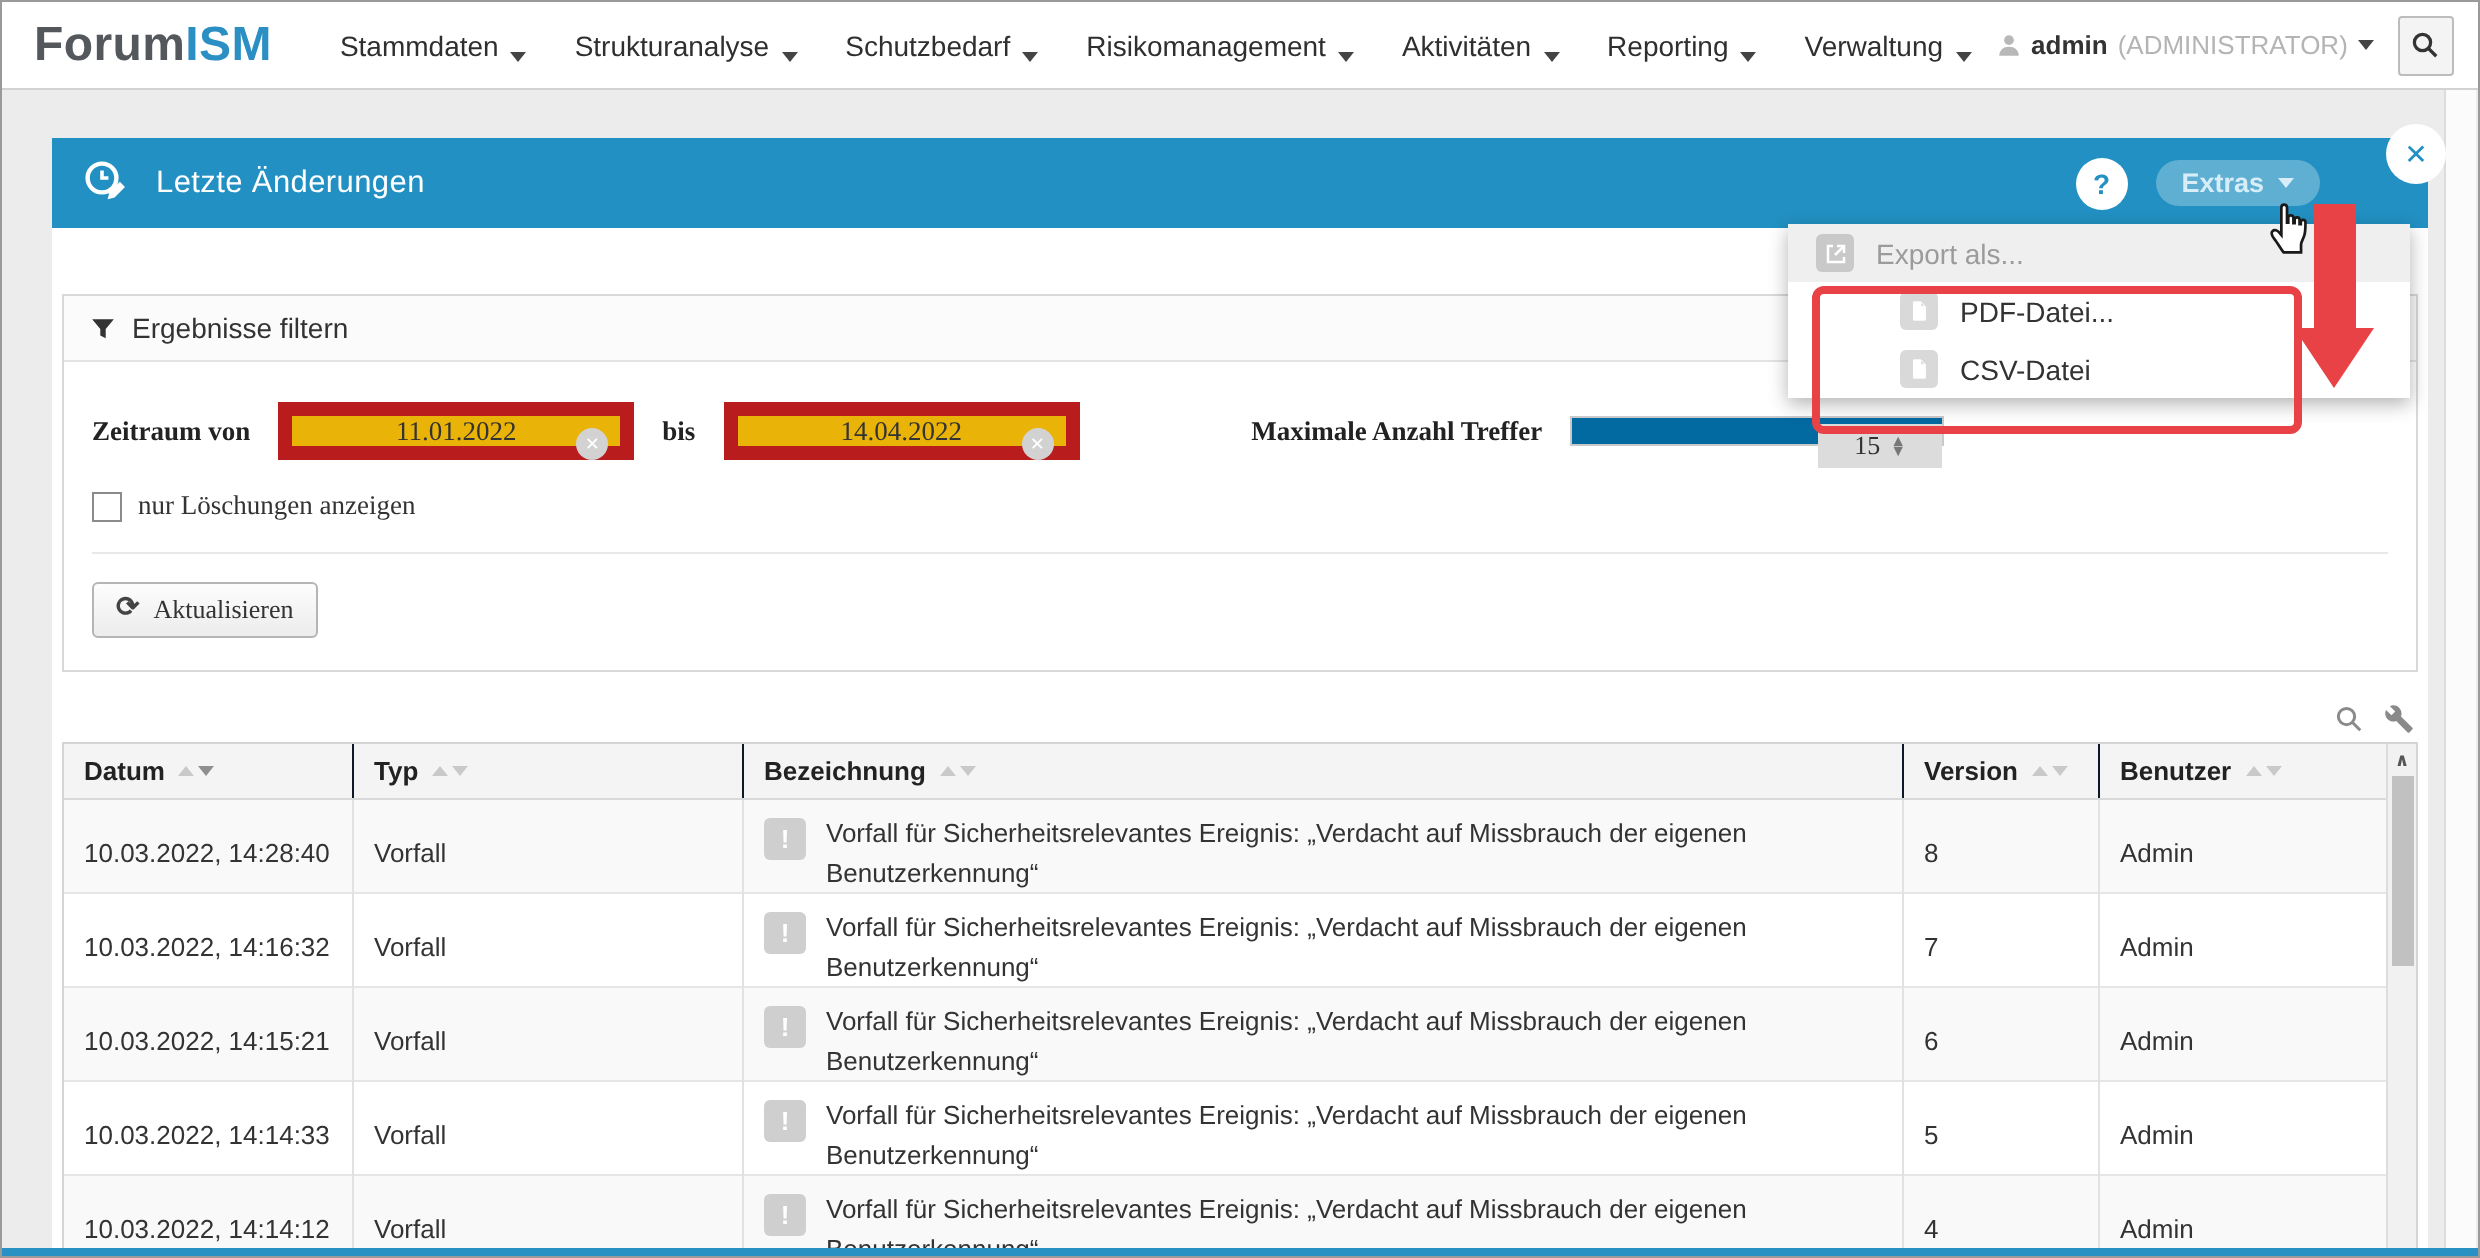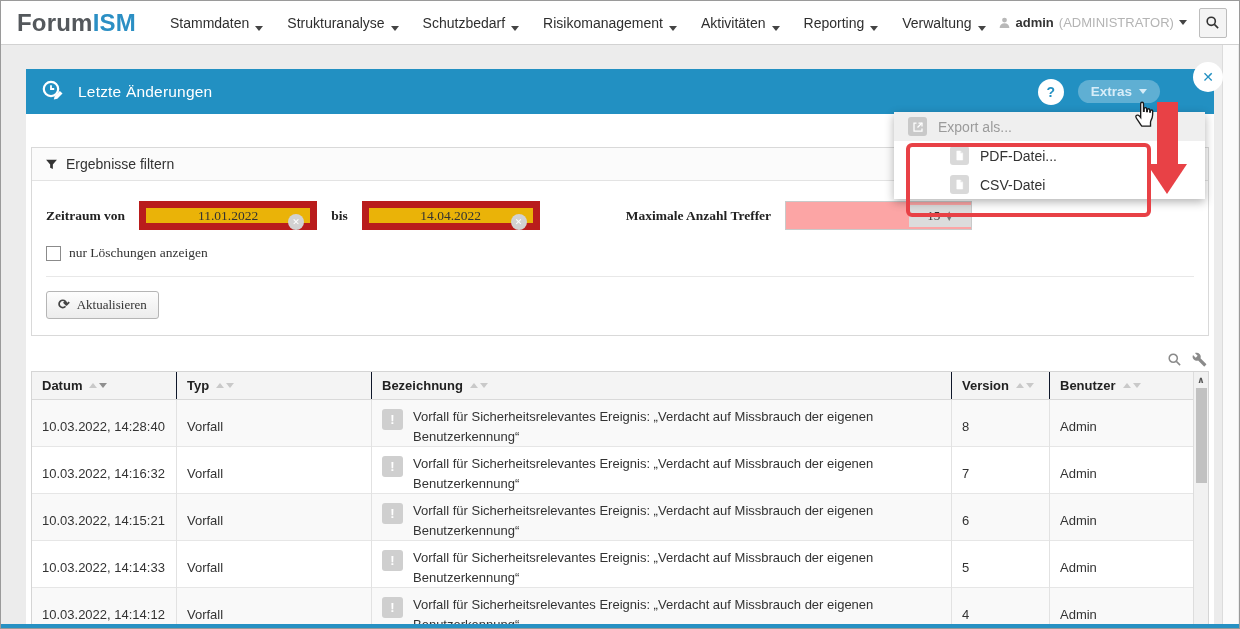--- a/index.html
+++ b/index.html
@@ -42,21 +42,21 @@
   .filter-head { padding:8px 13px; background:#fbfbfb; border-bottom:1px solid #e3e3e3;
                  display:flex; align-items:center; gap:8px; font-size:14px; color:#333; }
   .filter-body { padding:20px 14px 16px;font-family:Liberation Serif, serif; }
   .frow1 { display:flex; align-items:center; }
   .flabel { font-weight:bold; font-size:13.5px; color:#222; white-space:nowrap; }
   .dinput { position:relative; width:178px; height:29px; border:7px solid #b91c1c; background:#eab308;
             margin:0 14px; display:flex; align-items:center; justify-content:center; font-size:13.5px; color:#333; }
   .clear-x { position:absolute; right:6px; top:6px; width:16px; height:16px; border-radius:50%; background:#d2d2d2;
              color:#fff; font-size:9px; display:flex; align-items:center; justify-content:center; cursor:pointer; }
   .max-label { margin-left:72px; }
-  .num-input { position:relative; width:187px; height:29px; border:1px solid #c9c9c9; background:#fca5a5; margin-left:14px;text-align:right; }
+  .num-input { position:relative; width:187px; height:15px; border:1px solid #c9c9c9; background:#0369a1; margin-left:14px;text-align:right; }
   .spinner { position:absolute; right:0px; top:3px; width:62px; height:22px; background:#dcdcdc;
              display:flex; align-items:center; justify-content:center; gap:5px; font-size:13px; color:#333; }
   .spin-carets { display:flex; flex-direction:column; line-height:5px; font-size:8px; color:#777; }
   .chk-row { margin-top:15px; display:flex; align-items:center; gap:8px; font-size:13.5px; }
   .checkbox { width:15px; height:15px; border:1px solid #8b8b8b; background:#fff; cursor:pointer; }
   .fsep { border-top:1px solid #e8e8e8; margin-top:15px; }
   .btn-row { margin-top:14px; }
   .refresh-btn { display:inline-flex; align-items:center; gap:7px; padding:5px 11px; font-size:13px; color:#333;
                  border:1px solid #b5b5b5; border-radius:3px; background:linear-gradient(#fdfdfd,#ececec); cursor:pointer; }
   .refresh-glyph { font-size:14px; font-weight:bold; color:#444; line-height:1; }

